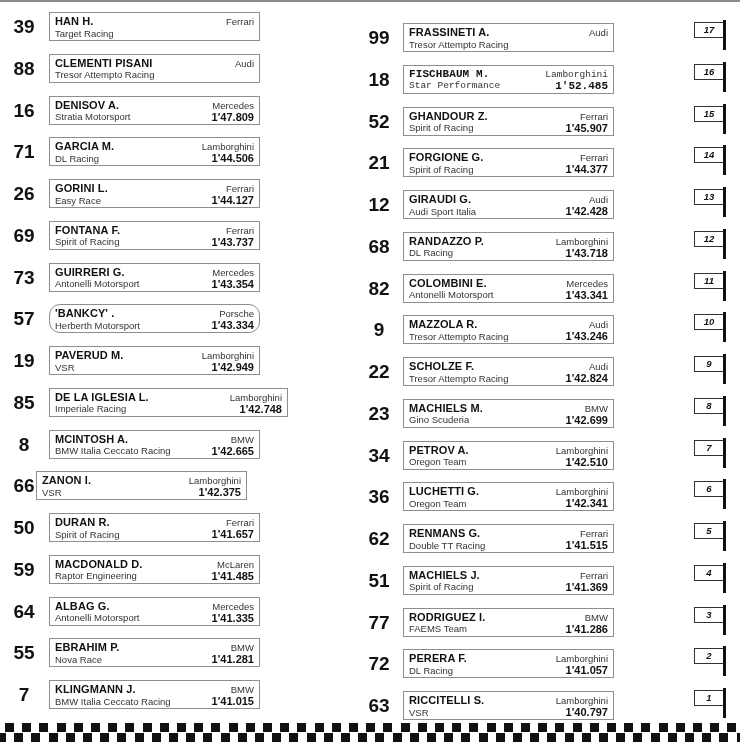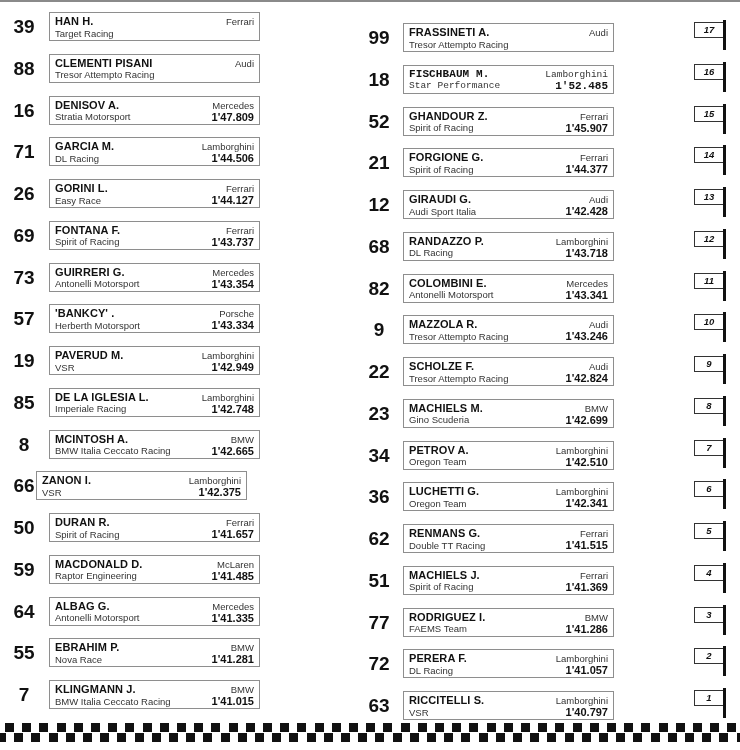--- a/index.html
+++ b/index.html
@@ -85,39 +85,39 @@
       <div class="car-num" style="left: 4px; top: 4px;">73</div>
       <div class="card" style="left: 49px; top: 0px;">
         <div class="driver">GUIRRERI G.</div>
         <div class="team">Antonelli Motorsport</div>
         <div class="make">Mercedes</div>
         <div class="time">1'43.354</div>
       </div>
     </div>
     <div class="entry" style="left: 0px; top: 304.25px;">
       <div class="car-num" style="left: 4px; top: 4px;">57</div>
-      <div class="card" style="left: 49px; top: 0px;">
+      <div class="card" style="left: 49px; top: 0px; border-radius: 11px;">
         <div class="driver">'BANKCY' .</div>
         <div class="team">Herberth Motorsport</div>
         <div class="make">Porsche</div>
         <div class="time">1'43.334</div>
       </div>
     </div>
     <div class="entry" style="left: 0px; top: 346px;">
       <div class="car-num" style="left: 4px; top: 4px;">19</div>
       <div class="card" style="left: 49px; top: 0px;">
         <div class="driver">PAVERUD M.</div>
         <div class="team">VSR</div>
         <div class="make">Lamborghini</div>
         <div class="time">1'42.949</div>
       </div>
     </div>
     <div class="entry" style="left: 0px; top: 387.75px;">
       <div class="car-num" style="left: 4px; top: 4px;">85</div>
-      <div class="card" style="left: 49px; top: 0px;">
+      <div class="card" style="left: 49px; top: 0px; padding-left: 28px;">
         <div class="driver">DE LA IGLESIA L.</div>
         <div class="team">Imperiale Racing</div>
         <div class="make">Lamborghini</div>
         <div class="time">1'42.748</div>
       </div>
     </div>
     <div class="entry" style="left: 0px; top: 429.5px;">
       <div class="car-num" style="left: 4px; top: 4px;">8</div>
       <div class="card" style="left: 49px; top: 0px;">
         <div class="driver">MCINTOSH A.</div>

